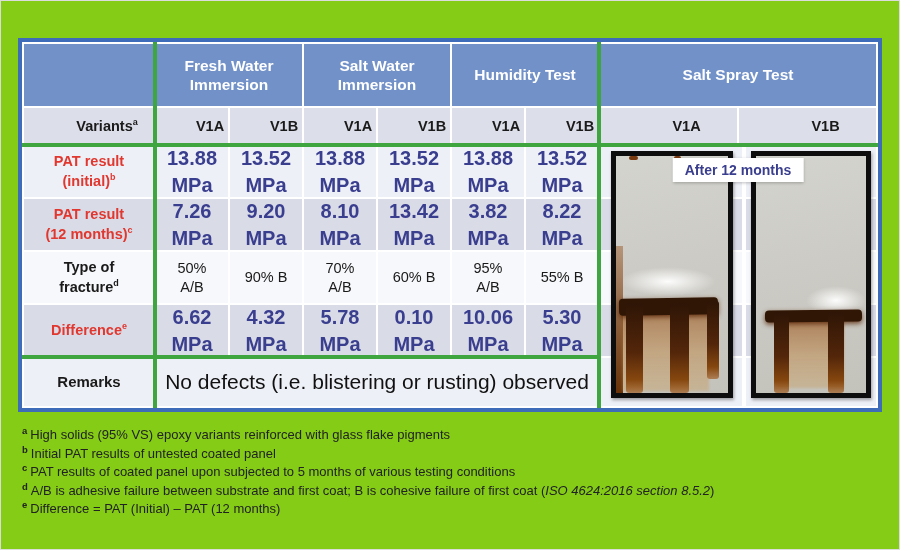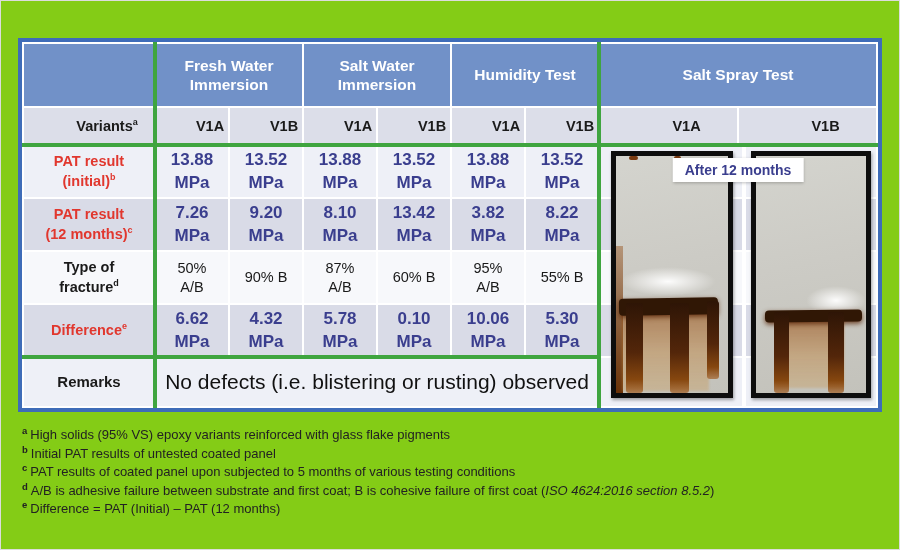--- a/index.html
+++ b/index.html
@@ -24,21 +24,21 @@
   }
   .cell{display:flex;flex-direction:column;align-items:center;justify-content:center;
     text-align:center;line-height:1.25;}
   .hdr{background:var(--header-blue);color:#fff;font-weight:bold;font-size:15.5px;}
   .corner{background:var(--header-blue);}
   .span2a{grid-column:2/4;} .span2b{grid-column:4/6;} .span2c{grid-column:6/8;}
   .span2d{grid-column:8/10;}
   .variants-row{background:var(--variants-bg);font-weight:bold;font-size:14.5px;color:var(--ink);padding-left:36px;}
   .rlabel{font-weight:bold;font-size:14.5px;color:var(--ink);line-height:1.35;}
   .rlabel.red{color:var(--red);}
-  .val{font-size:17px;color:var(--indigo);font-weight:600;line-height:1.35;}
+  .val{font-size:20px;color:var(--indigo);font-weight:600;line-height:1.35;}
   .val.bold{font-weight:bold;}
   .frac{font-size:14.5px;color:var(--ink);font-weight:400;line-height:1.3;}
   .bg-light{background:var(--row-light);} .bg-dark{background:var(--row-dark);}
   .bg-white{background:var(--row-white);}
   .remarks-label{font-size:15px;font-weight:bold;color:var(--ink);background:var(--row-light);}
   .remarks-value{grid-column:2/8;background:var(--row-light);font-size:21px;color:#111;}
   sup.fn{font-size:9px;font-weight:bold;line-height:0;vertical-align:super;}
 
   
   .gline{position:absolute;background:var(--green);z-index:5;}
@@ -209,21 +209,21 @@
       </div>
       <div class="cell frac bg-white">
           <span>50%</span>
           <span>A/B</span>
         </div>
       <div class="cell frac bg-white">
           <span>90% B</span>
           <span></span>
         </div>
       <div class="cell frac bg-white">
-          <span>87%</span>
+          <span>70%</span>
           <span>A/B</span>
         </div>
       <div class="cell frac bg-white">
           <span>60% B</span>
           <span></span>
         </div>
       <div class="cell frac bg-white">
           <span>95%</span>
           <span>A/B</span>
         </div>

